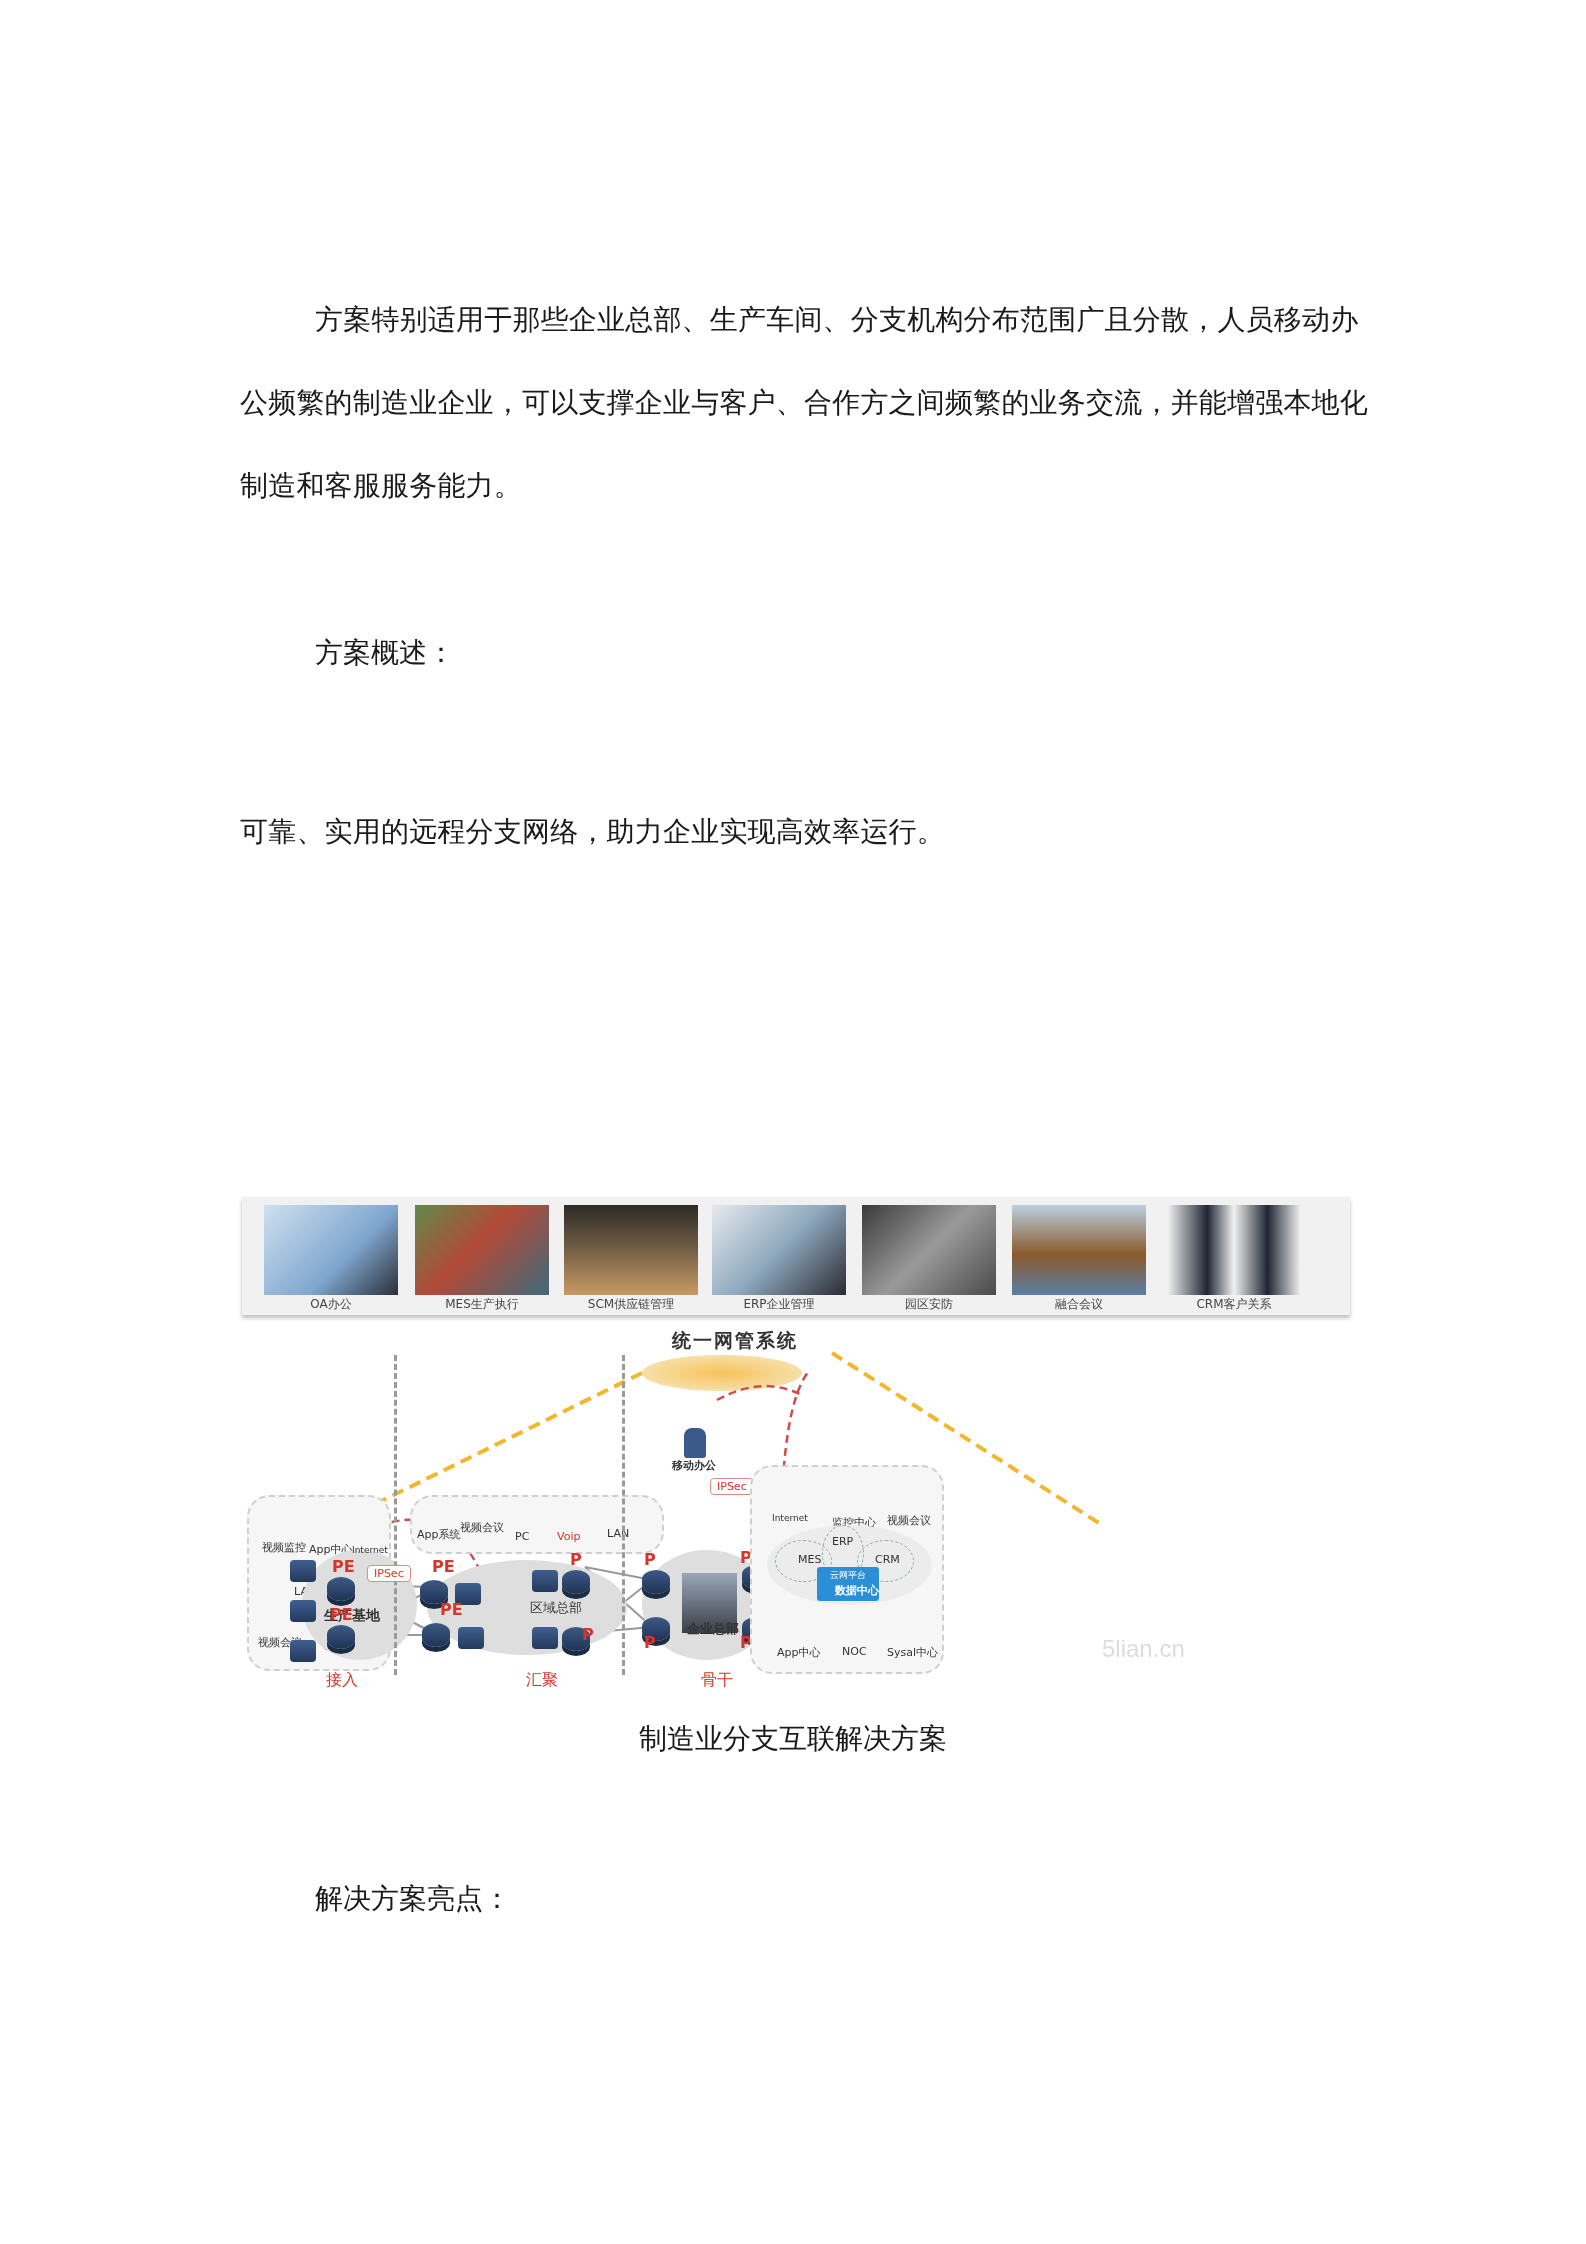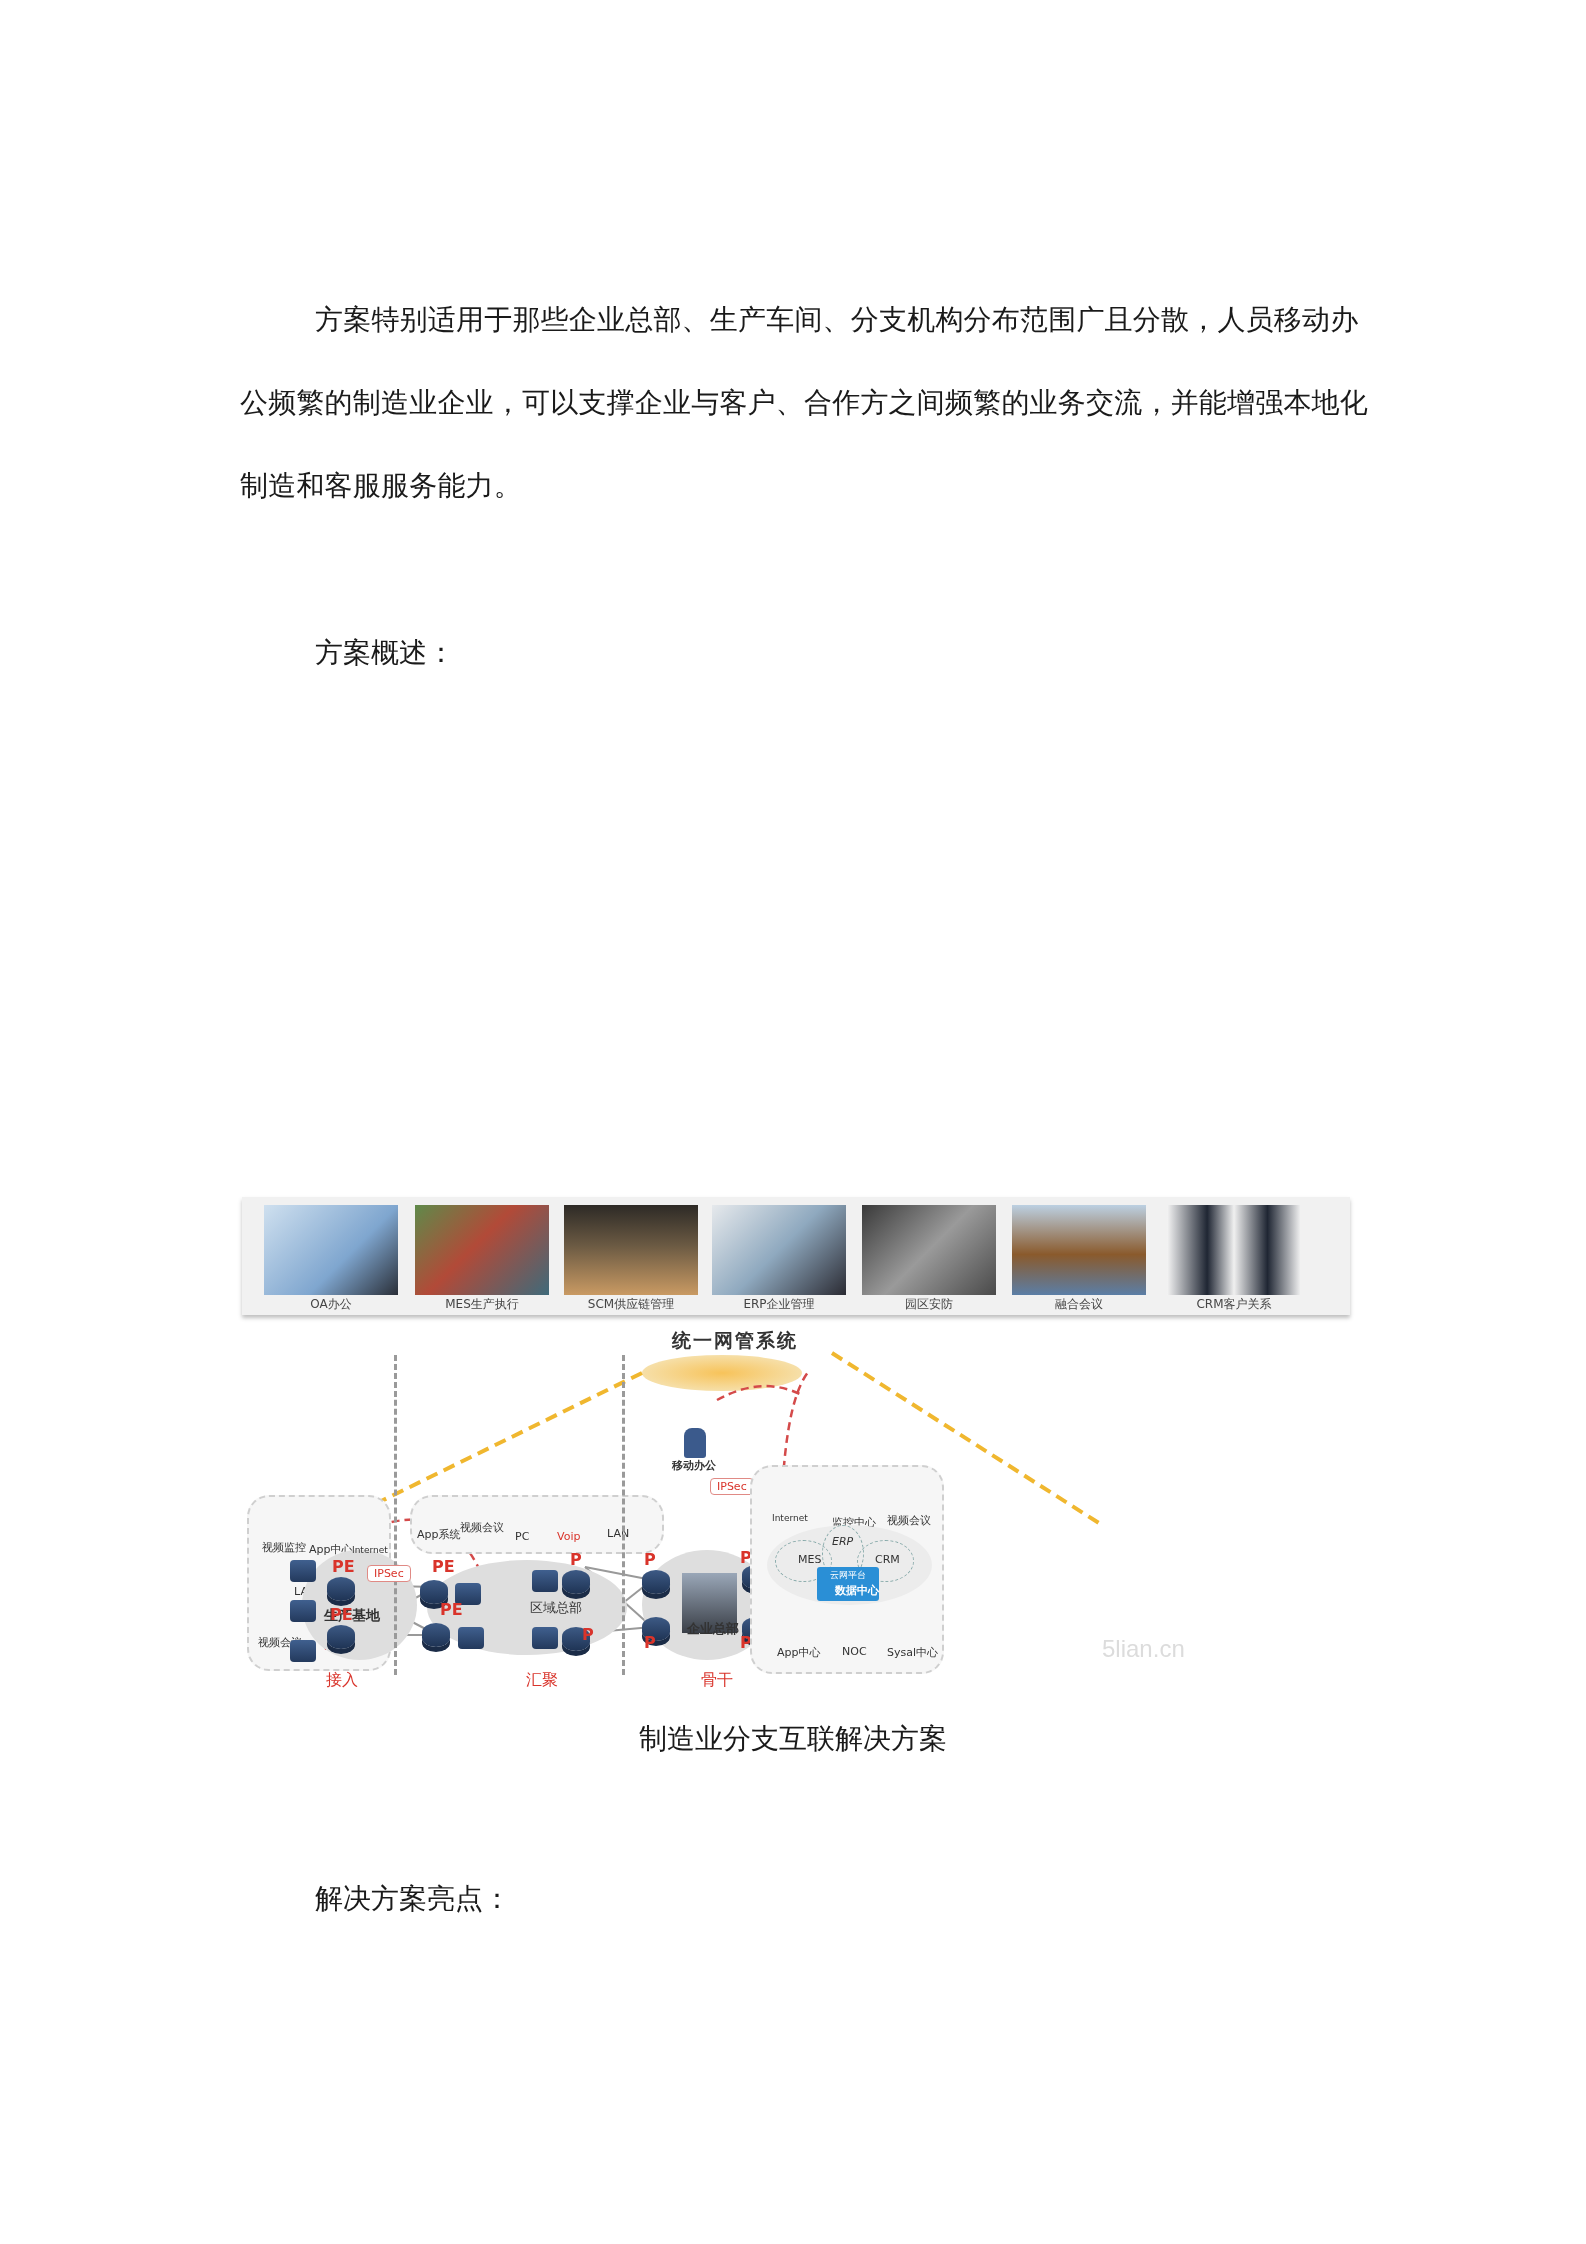--- a/index.html
+++ b/index.html
@@ -40,20 +40,21 @@
 
 <div class="para" style="top:278px;">
   <span class="line indent">方案特别适用于那些企业总部、生产车间、分支机构分布范围广且分散，人员移动办</span>
   <span class="line">公频繁的制造业企业，可以支撑企业与客户、合作方之间频繁的业务交流，并能增强本地化</span>
   <span class="line">制造和客服服务能力。</span>
 </div>
 
 <div class="heading" style="top:634px;">方案概述：</div>
 
 <div class="para" style="top:790px;">
+  <span class="line">可靠、实用的远程分支网络，助力企业实现高效率运行。</span>
 </div>
 
 <div id="diagram">
   <div class="strip">
     <div class="photo" style="left:22px;background:linear-gradient(135deg,#cfe0ef,#7fa6cf 60%,#2a2f38);"></div>
     <div class="photo-label" style="left:22px;">OA办公</div>
     <div class="photo" style="left:173px;background:linear-gradient(135deg,#5f8a4a,#b24a38 45%,#3f6a7a);"></div>
     <div class="photo-label" style="left:173px;">MES生产执行</div>
     <div class="photo" style="left:322px;background:linear-gradient(180deg,#2d2a26,#6b5a43 45%,#c99a63);"></div>
     <div class="photo-label" style="left:322px;">SCM供应链管理</div>
@@ -155,21 +156,21 @@
 
   <div class="zone" style="left:508px;top:270px;width:190px;height:205px;"></div>
   <div class="dlabel" style="left:530px;top:318px;font-size:9px;">Internet</div>
   <div class="dlabel" style="left:590px;top:320px;">监控中心</div>
   <div class="dlabel" style="left:645px;top:318px;">视频会议</div>
   <div class="cloud" style="left:525px;top:330px;width:165px;height:80px;background:#ececec;"></div>
   <div class="bubble" style="left:533px;top:345px;width:55px;height:40px;"></div>
   <div class="bubble" style="left:580px;top:330px;width:40px;height:55px;"></div>
   <div class="bubble" style="left:615px;top:345px;width:55px;height:40px;"></div>
   <div class="dlabel" style="left:548px;top:358px;margin-left:8px;">MES</div>
-  <div class="dlabel" style="left:590px;top:340px;font-style:italic;">ERP</div>
+  <div class="dlabel" style="left:590px;top:340px;">ERP</div>
   <div class="dlabel" style="left:633px;top:358px;">CRM</div>
   <div style="position:absolute;left:575px;top:372px;width:62px;height:34px;background:#2a8fd6;border-radius:3px;color:#fff;font-size:9px;text-align:center;line-height:16px;">
     <div>云网平台</div>
     <div style="font-size:11px;font-weight:bold;text-align:right;">数据中心</div>
   </div>
   <div class="dlabel" style="left:535px;top:450px;">App中心</div>
   <div class="dlabel" style="left:600px;top:450px;">NOC</div>
   <div class="dlabel" style="left:645px;top:450px;">Sysal中心</div>
   <div class="watermark">5lian.cn</div>
 </div>

